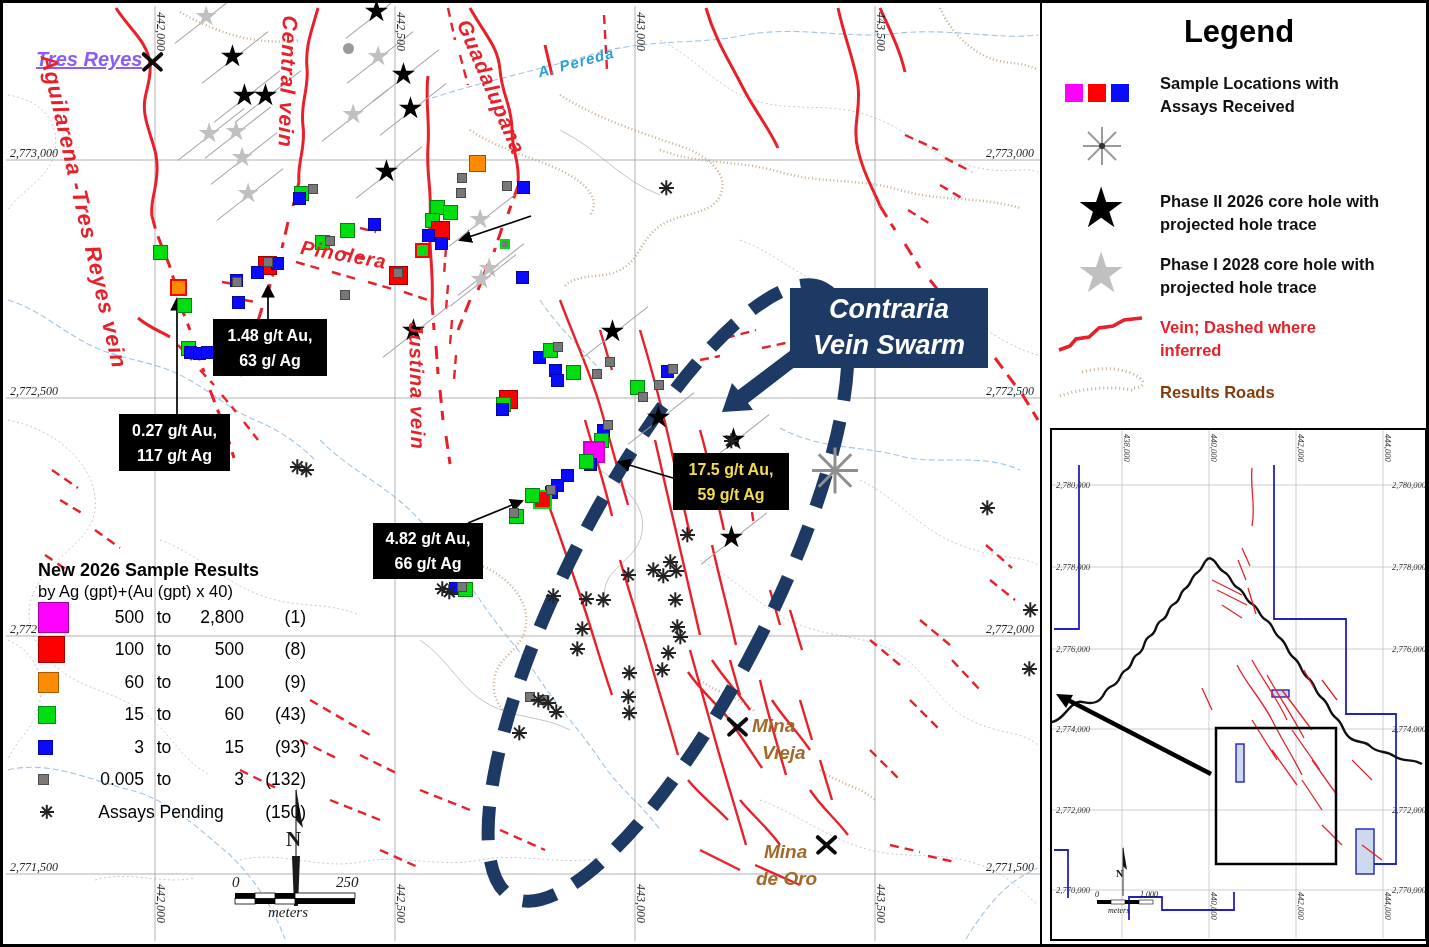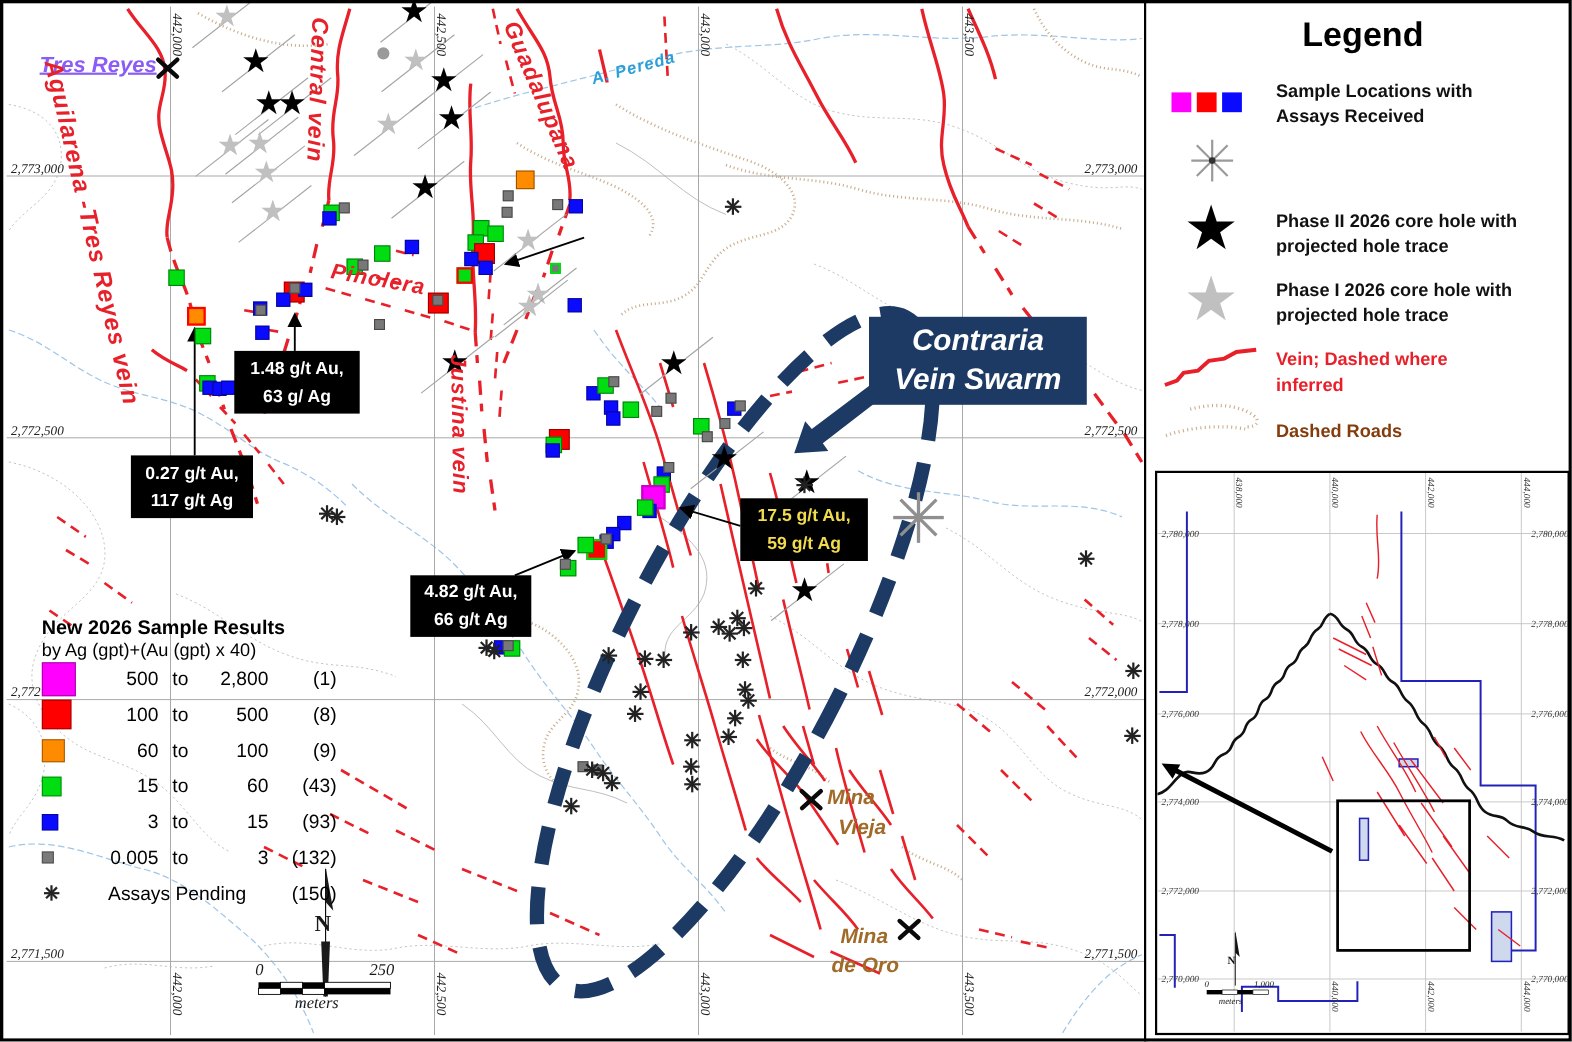--- a/index.html
+++ b/index.html
@@ -677,38 +677,38 @@
     </svg>
 
     <div class="glyph" style="position:absolute;left:32px;top:175px;font-size:56px;color:#000;">★</div>
     <div class="lg-text" style="top:190px;">
       <span>Phase II 2026 core hole with</span><br>
       <span>projected hole trace</span>
     </div>
 
     <div class="glyph" style="position:absolute;left:32px;top:240px;font-size:56px;color:#c0c0c0;">★</div>
     <div class="lg-text" style="top:253px;">
-      <span>Phase I 2026 core hole with</span><br>
+      <span>Phase I 2028 core hole with</span><br>
       <span>projected hole trace</span>
     </div>
 
     <svg width="96" height="44" style="position:absolute;left:12px;top:312px;">
       <path d="M3,38 L14,34 L20,27 L33,25 L43,16 L57,14 L68,8 L86,6" fill="none" stroke="#e8202a" stroke-width="3.6"></path>
     </svg>
     <div class="lg-text red" style="top:316px;">
       <span>Vein; Dashed where</span><br>
       <span>inferred</span>
     </div>
 
     <svg width="104" height="46" style="position:absolute;left:10px;top:362px;">
       <path d="M28,10 C50,4 72,6 86,16 C92,21 88,26 80,26" fill="none" stroke="#c9ae8e" stroke-width="3" stroke-dasharray="1 3"></path>
       <path d="M6,34 C28,26 58,24 78,28" fill="none" stroke="#c9ae8e" stroke-width="3" stroke-dasharray="1 3"></path>
     </svg>
     <div class="lg-text brown" style="top:381px;">
-      <span>Dashed Roads</span>
+      <span>Results Roads</span>
     </div>
 
     <div id="inset">
       <svg width="372" height="508" viewBox="0 0 372 508">
         <g id="inset-grid">
             <line x1="70" y1="0" x2="70" y2="508" stroke="#c2c2c2" stroke-width="0.8"></line>
             <line x1="157" y1="0" x2="157" y2="508" stroke="#c2c2c2" stroke-width="0.8"></line>
             <line x1="244" y1="0" x2="244" y2="508" stroke="#c2c2c2" stroke-width="0.8"></line>
             <line x1="331" y1="0" x2="331" y2="508" stroke="#c2c2c2" stroke-width="0.8"></line>
             <line x1="0" y1="55" x2="377" y2="55" stroke="#c2c2c2" stroke-width="0.8"></line>

